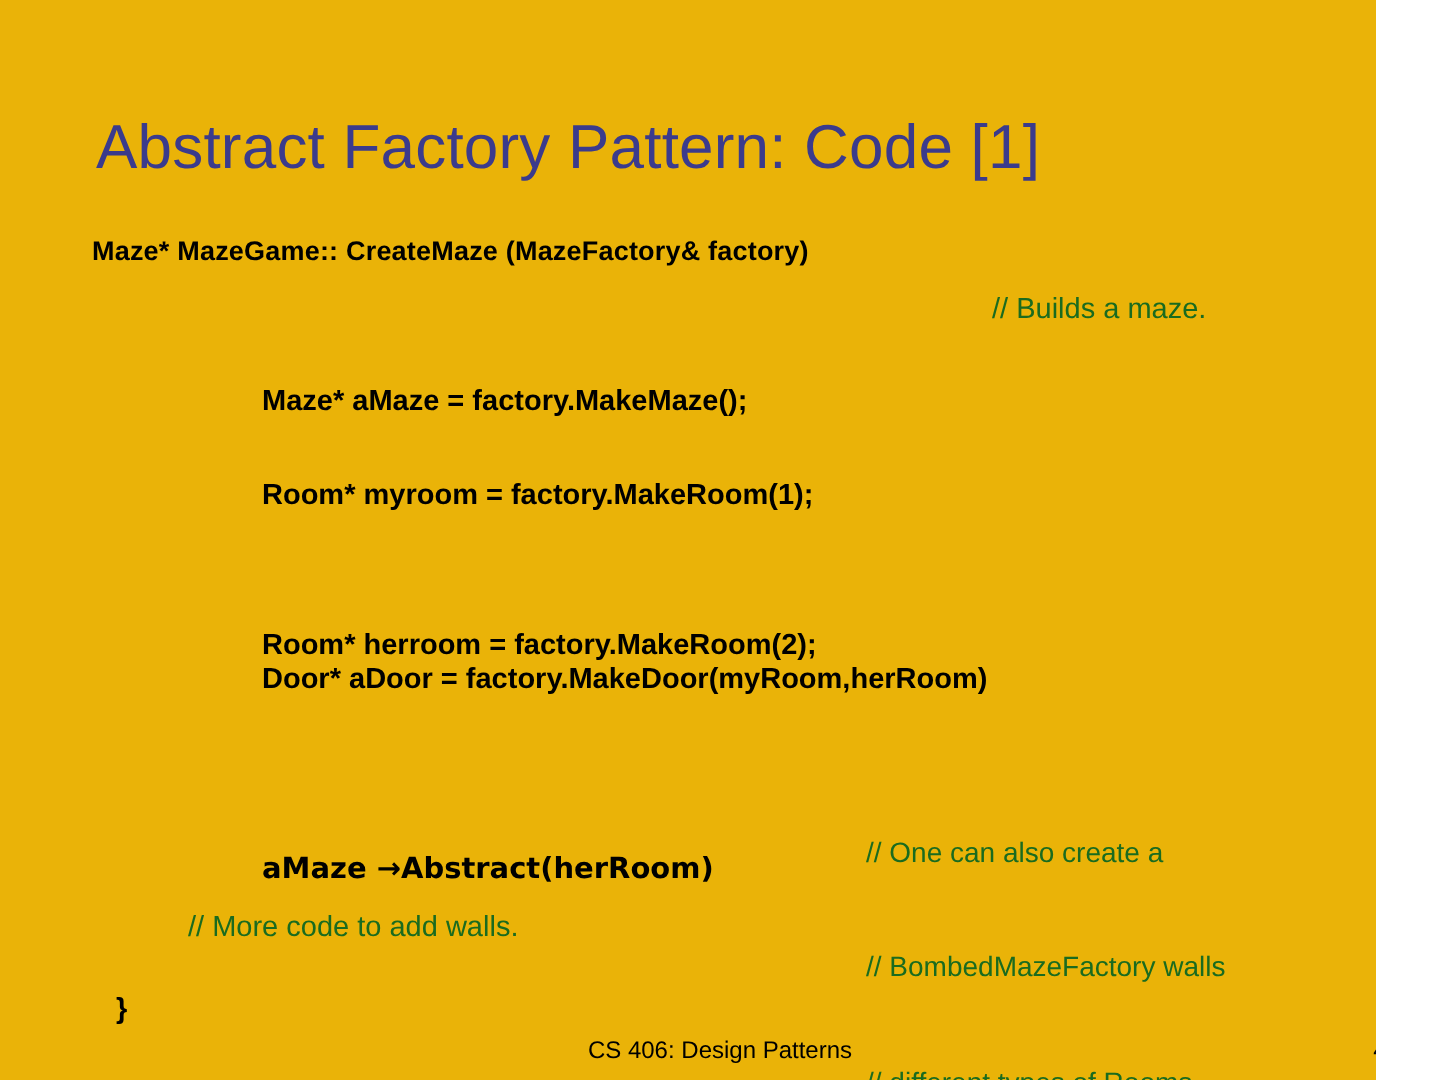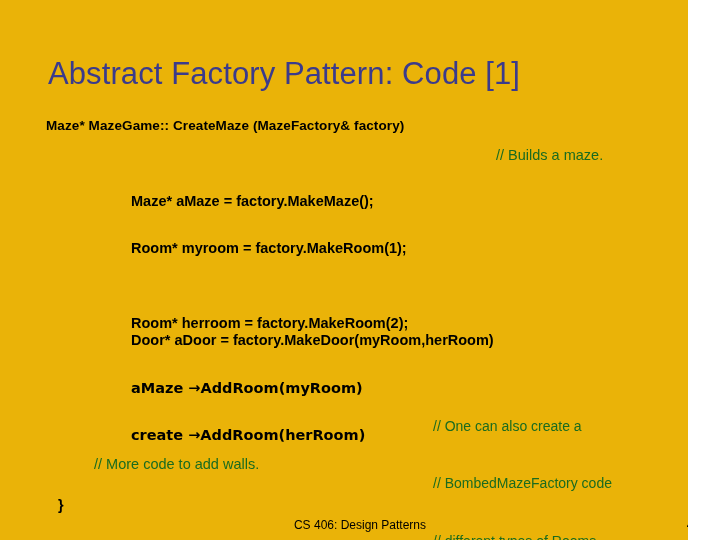--- a/index.html
+++ b/index.html
@@ -97,29 +97,28 @@
   <div class="abs comment" id="sig-comment">// Builds a maze.</div>
 
   <div class="abs code" id="line-maze">Maze* aMaze = factory.MakeMaze();</div>
 
   <div class="abs code" id="line-myroom">Room* myroom = factory.MakeRoom(1);</div>
 
   <div class="abs code" id="line-herroom">Room* herroom = factory.MakeRoom(2);</div>
 
   <div class="abs code" id="line-door">Door* aDoor = factory.MakeDoor(myRoom,herRoom)</div>
 
-  <div class="abs code arrow" id="line-add1">aMaze →AddRoom(myRoom)</div>
 
-  <div class="abs code arrow" id="line-add2">create →AddRoom(herRoom)</div>
+  <div class="abs code arrow" id="line-add2">aMaze →Abstract(herRoom)</div>
 
   <div class="abs comment" id="comment-walls">// More code to add walls.</div>
 
   <div class="abs comment-block" id="comment-bombed">
     <span class="cline">// One can also create a</span>
-    <span class="cline">// BombedMazeFactory code</span>
+    <span class="cline">// BombedMazeFactory walls</span>
     <span class="cline">// different types of Rooms</span>
     
   </div>
 
   <div class="abs code" id="footer-brace">}</div>
 
   <div class="abs footer-text" id="footer-center">CS 406: Design Patterns</div>
 
   <div class="abs footer-text" id="footer-page">43</div>
 

